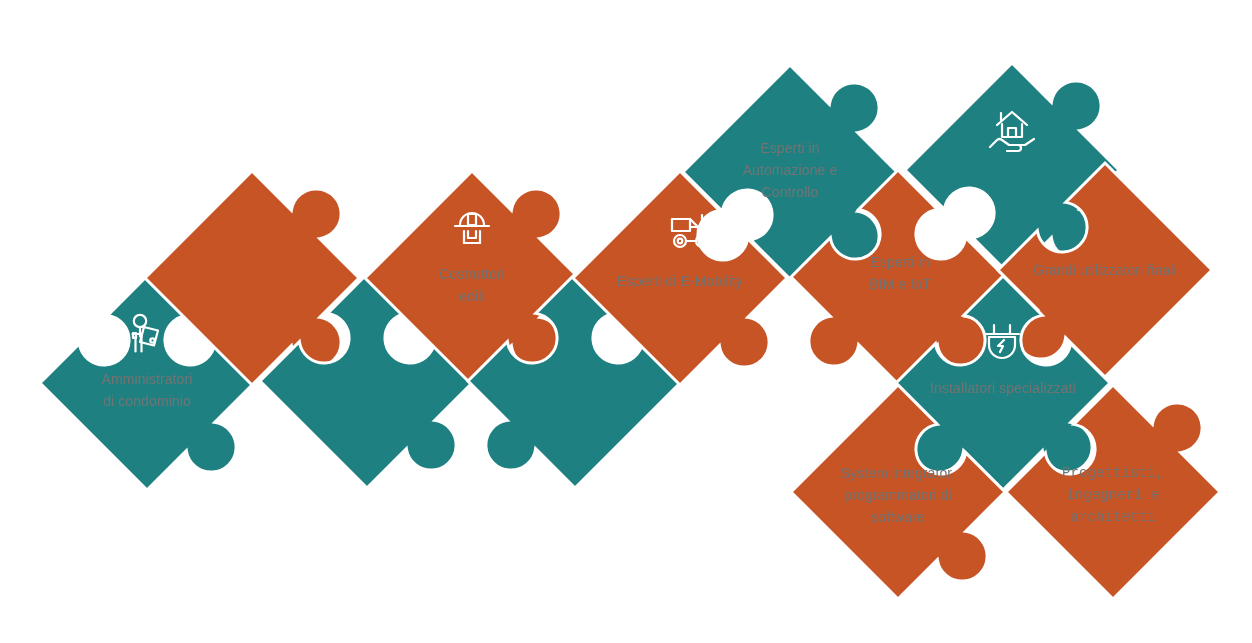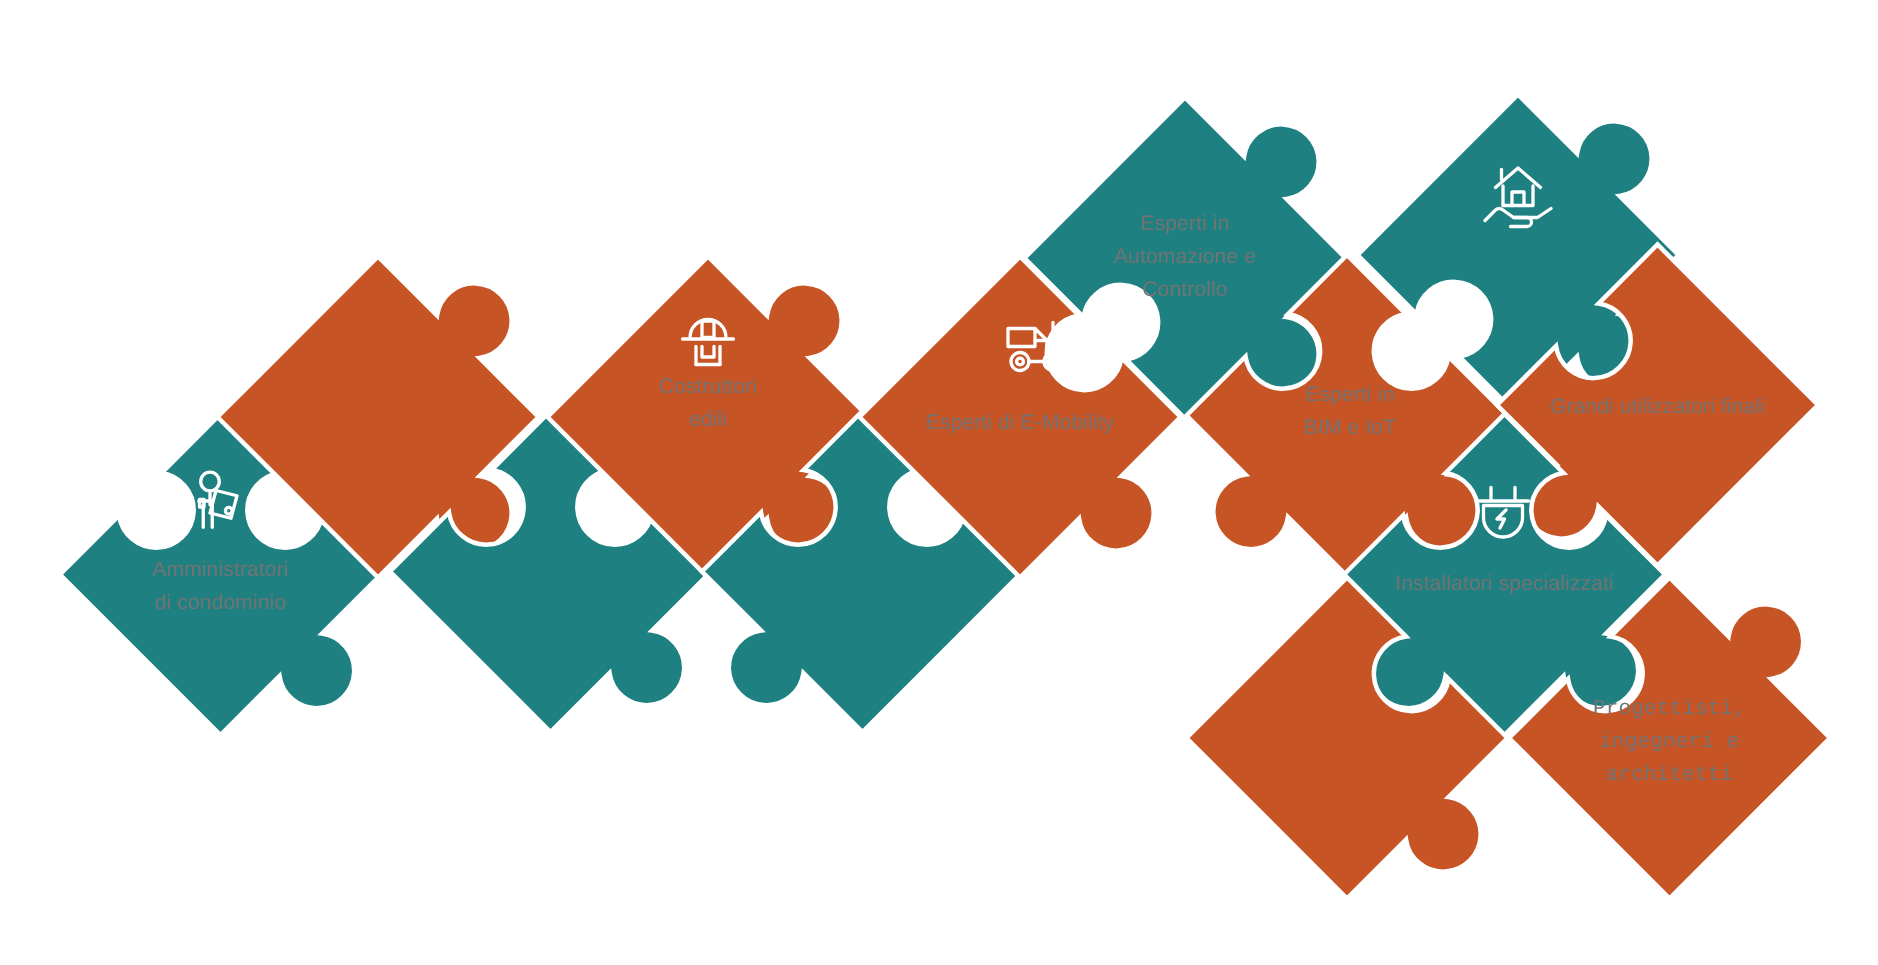--- a/index.html
+++ b/index.html
@@ -122,21 +122,21 @@
         <svg viewBox="0 0 56 56" fill="none" stroke="#ffffff" stroke-width="2.2" stroke-linecap="round" stroke-linejoin="round">
     <path d="M11 22 h34"></path>
     <path d="M16 21 a12 12 0 0 1 24 0"></path>
     <path d="M24 10 h8 v11 h-8 z"></path>
     <path d="M20 27 v12"></path>
     <path d="M36 27 v12"></path>
     <path d="M20 39 h16"></path>
     <path d="M24 27 v7 h8 v-7"></path>
   </svg>
       </div>
-      <div class="piece-label" style="left: 472px; top: 268px;">Costruttori
+      <div class="piece-label" style="left: 472px; top: 285px;">Costruttori
 edili</div>
       <div class="piece-icon" style="left: 692px; top: 235px;">
         <svg viewBox="0 0 56 56" fill="none" stroke="#ffffff" stroke-width="2.2" stroke-linecap="round" stroke-linejoin="round">
     <path d="M8 12 h18 v12 h-18 z"></path>
     <path d="M26 12 l8 8 v4"></path>
     <path d="M26 20 h8"></path>
     <path d="M38 8 v22 h10"></path>
     <circle cx="16" cy="34" r="6"></circle>
     <circle cx="16" cy="34" r="2.3"></circle>
     <circle cx="38" cy="34" r="6"></circle>
@@ -164,17 +164,20 @@
       <div class="piece-icon" style="left: 1003px; top: 343px;">
         <svg viewBox="0 0 56 56" fill="none" stroke="#ffffff" stroke-width="2.2" stroke-linecap="round" stroke-linejoin="round">
     <path d="M19 10 v8"></path>
     <path d="M35 10 v8"></path>
     <path d="M10 19 h34"></path>
     <path d="M14 22 h26 v8 a13 13 0 0 1 -26 0 z"></path>
     <path d="M29 25 l-6 6 h5 l-3 6"></path>
   </svg>
       </div>
       <div class="piece-label" style="left: 1003px; top: 388px;">Installatori specializzati</div>
+      <div class="piece-label" style="left: 898px; top: 495px;">System integrator,
+programmatori di
+software</div>
       <div class="piece-label" style="left: 1113px; top: 495px; font-family: Liberation Mono, monospace;">Progettisti,
 ingegneri e
 architetti</div>
     </div>
 </div>
 
 </body></html>

